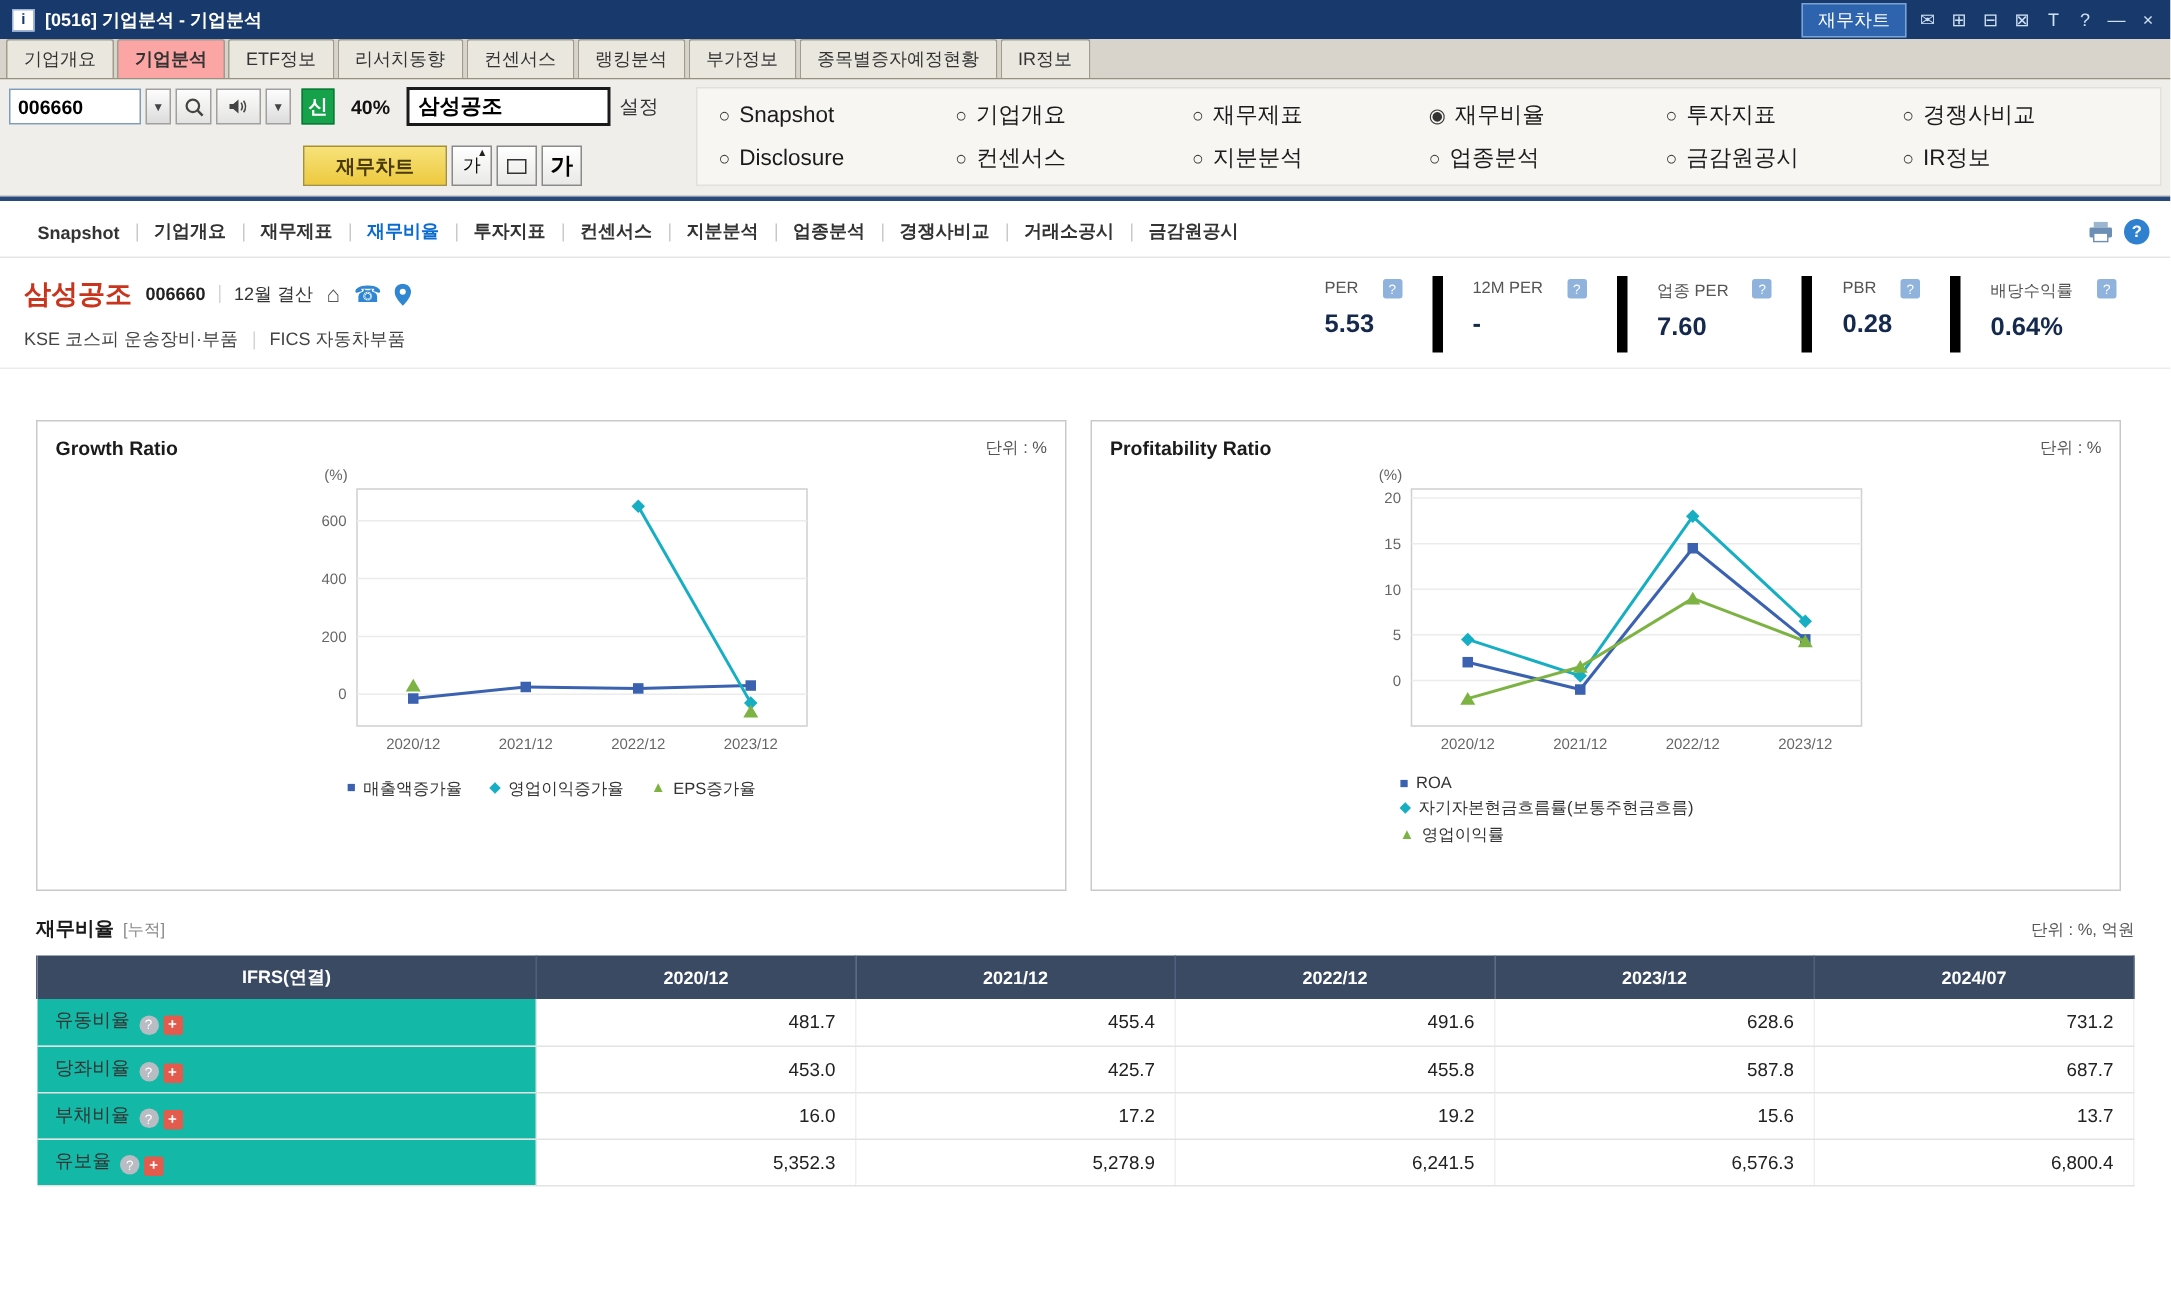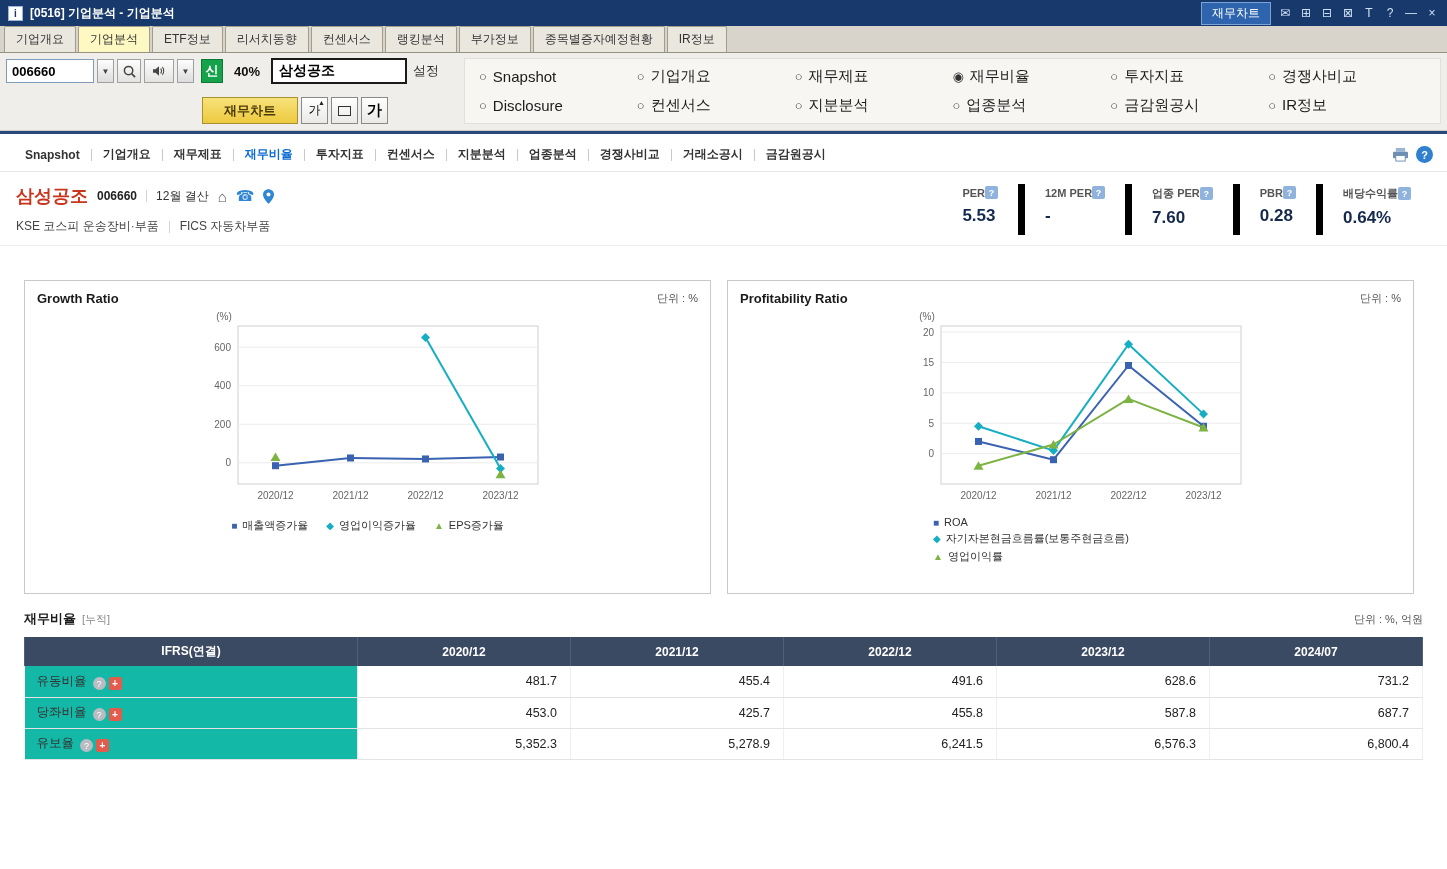--- a/index.html
+++ b/index.html
@@ -10,21 +10,21 @@
   .titlebar{height:26px;background:#17396b;display:flex;align-items:center;padding:0 8px;color:#fff;gap:7px}
   .title-icon{width:15px;height:15px;background:#fff;border:1px solid #9db6d8;color:#17396b;font-size:10px;font-weight:bold;display:flex;align-items:center;justify-content:center}
   .title-text{font-weight:bold;font-size:12px}
   .title-right{margin-left:auto;display:flex;align-items:center;gap:7px}
   .tb-chart-btn{background:#2d64ad;border:1px solid #7da3d4;color:#fff;font-size:12px;padding:2px 10px;cursor:pointer;font-family:inherit}
   .tb-ic{color:#cfe0f4;font-size:12px;min-width:14px;text-align:center;cursor:pointer}
 
   
   .maintabs{height:27px;background:#d8d4cb;display:flex;align-items:flex-end;padding:3px 4px 0;border-bottom:1px solid #97917f;gap:2px}
   .maintab{background:#eae7df;border:1px solid #a29c8d;border-bottom:none;border-radius:2px 2px 0 0;padding:4px 11px;font-size:12px;color:#333;cursor:pointer;white-space:nowrap}
-  .maintab.active{background:#fef9c3;font-weight:normal}
+  .maintab.active{background:#fca5a5;font-weight:bold}
 
   
   .toolbar{background:#f0eeeb;display:flex;padding:5px 6px 6px;gap:10px;height:78px;border-bottom:1px solid #d0cec9}
   .tb-left{width:448px;display:flex;flex-direction:column;justify-content:space-between}
   .tb-row{display:flex;align-items:center;gap:3px}
   .stock-input{width:88px;height:24px;border:1px solid #7f9db9;padding:0 5px;font-size:13px;font-weight:bold;font-family:inherit}
   .dd-btn{width:17px;height:24px;border:1px solid #a0a0a0;background:linear-gradient(#fdfdfd,#dcdcdc);font-size:8px;color:#444;cursor:pointer}
   .ic-btn{height:24px;min-width:24px;border:1px solid #a0a0a0;background:linear-gradient(#fdfdfd,#e3e3e1);display:flex;align-items:center;justify-content:center;cursor:pointer}
   .badge-new{width:22px;height:24px;background:#16a14b;border:1px solid #0c7a36;color:#fff;font-weight:bold;display:flex;align-items:center;justify-content:center;font-size:13px;margin-left:4px}
   .pct{width:42px;text-align:center;font-size:13px;font-weight:bold;color:#111}
@@ -57,21 +57,21 @@
   .c-code{font-size:12px;font-weight:bold;color:#222}
   .c-sep{width:1px;height:12px;background:#d4d4d4}
   .c-settle{font-size:12px;color:#333}
   .c-home{font-size:15px;color:#555;font-weight:bold;cursor:pointer}
   .c-phone{font-size:15px;color:#2f86d2;cursor:pointer}
   .c-pin{cursor:pointer;display:flex}
   .c-sub{margin-top:10px;font-size:12px;color:#444;display:flex;gap:10px;align-items:center}
   .metrics{display:flex;align-items:stretch}
   .metric{padding:2px 20px;border-left:7px solid #000000;display:flex;flex-direction:column;gap:7px}
   .metric:first-child{border-left:none}
-  .m-top{display:flex;align-items:center;gap:0;font-size:11px;color:#555;font-weight:bold;white-space:nowrap}
+  .m-top{display:flex;gap:16px;font-size:11px;color:#555;font-weight:normal;white-space:nowrap}
   .m-help{width:13px;height:13px;background:#8fb3dc;color:#fff;border-radius:2px;font-size:9px;display:flex;align-items:center;justify-content:center;cursor:pointer}
   .m-val{font-size:17px;font-weight:bold;color:#15294d}
 
   
   .viewtabs-row{display:flex;align-items:flex-end;padding:0 16px;height:34px;margin-top:8px;border-bottom:1px solid #c3c3c3;position:relative}
   .viewtabs{display:flex;align-items:flex-end}
   .vtab{width:58px;height:27px;display:flex;align-items:center;justify-content:center;font-size:13px;cursor:pointer;margin-bottom:-1px}
   .vtab.active{background:#1e6cb8;color:#fff;font-weight:bold;border:1px solid #155a9e}
   .vtab.inactive{background:#fff;color:#555;border:1px solid #c3c3c3;border-bottom:1px solid #c3c3c3}
   .hide-chart-btn{position:absolute;right:16px;bottom:5px;height:24px;border:1px solid #bbb;background:#fff;display:flex;align-items:center;gap:5px;padding:0 9px;font-size:12px;color:#444;cursor:pointer;font-family:inherit}
@@ -466,20 +466,28 @@
           </tr>
           <tr>
             <td class="lbl"><span>당좌비율</span><span class="q-ic">?</span><span class="p-ic">+</span></td>
             <td class="val">453.0</td>
             <td class="val">425.7</td>
             <td class="val">455.8</td>
             <td class="val">587.8</td>
             <td class="val">687.7</td>
           </tr>
           <tr>
+            <td class="lbl"><span>부채비율</span><span class="q-ic">?</span><span class="p-ic">+</span></td>
+            <td class="val">16.0</td>
+            <td class="val">17.2</td>
+            <td class="val">19.2</td>
+            <td class="val">15.6</td>
+            <td class="val">13.7</td>
+          </tr>
+          <tr>
             <td class="lbl"><span>유보율</span><span class="q-ic">?</span><span class="p-ic">+</span></td>
             <td class="val">5,352.3</td>
             <td class="val">5,278.9</td>
             <td class="val">6,241.5</td>
             <td class="val">6,576.3</td>
             <td class="val">6,800.4</td>
           </tr>
         </tbody>
     </table>
   </div>

